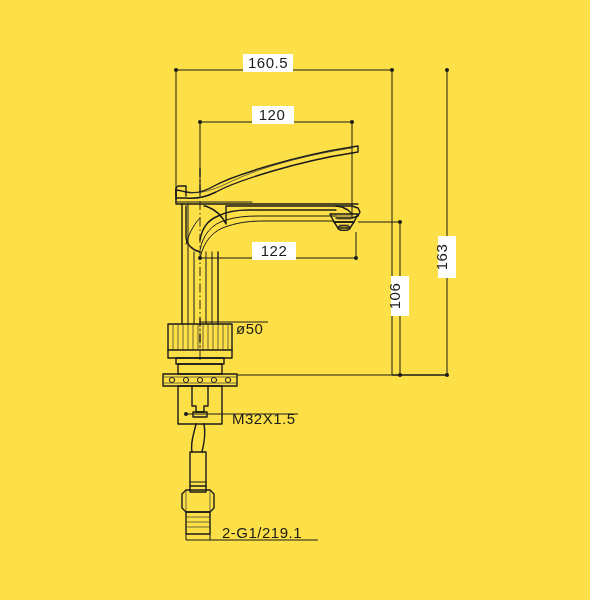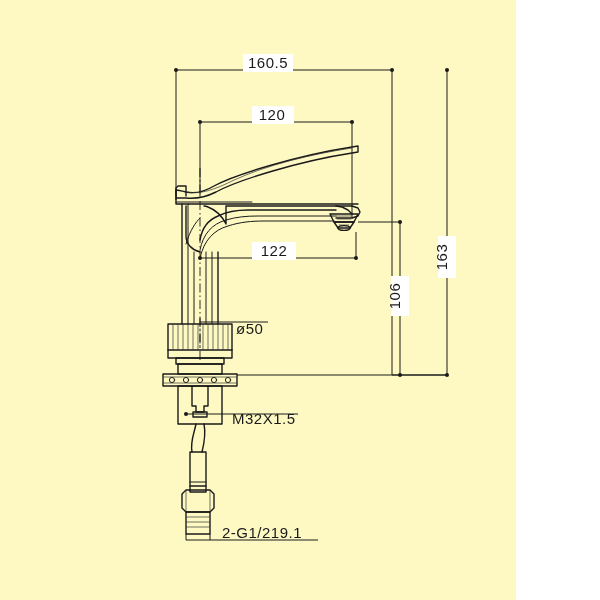--- a/index.html
+++ b/index.html
@@ -8,23 +8,23 @@
     background: #ffffff;
   }
   body {
     width: 600px;
     height: 600px;
     font-family: "Liberation Sans", sans-serif;
     overflow: hidden;
   }
   #drawing-root {
     position: relative;
-    width: 516px;
+    width: 590px;
     height: 600px;
-    background: #fef9c3;
+    background: #fde047;
   }
   svg#technical-drawing {
     display: block;
     width: 600px;
     height: 600px;
   }
   .dim-text {
     font-family: "Liberation Sans", sans-serif;
     font-size: 15px;
     fill: #1a1a1a;

